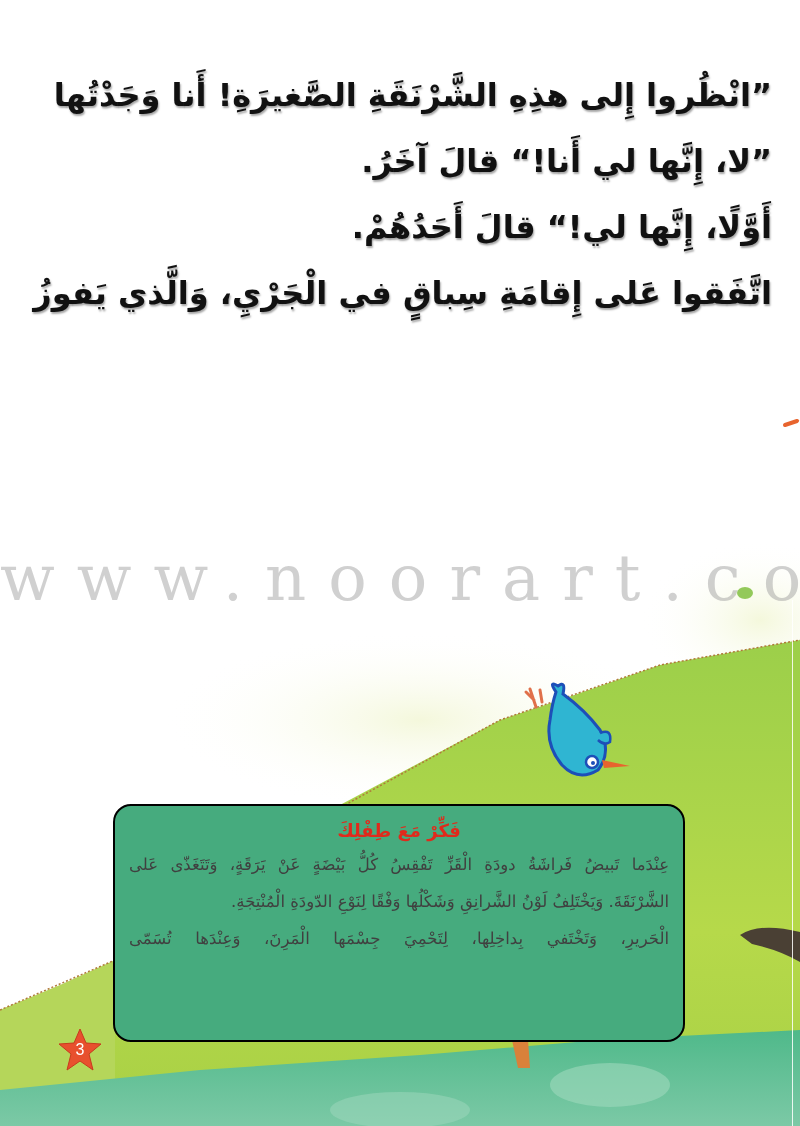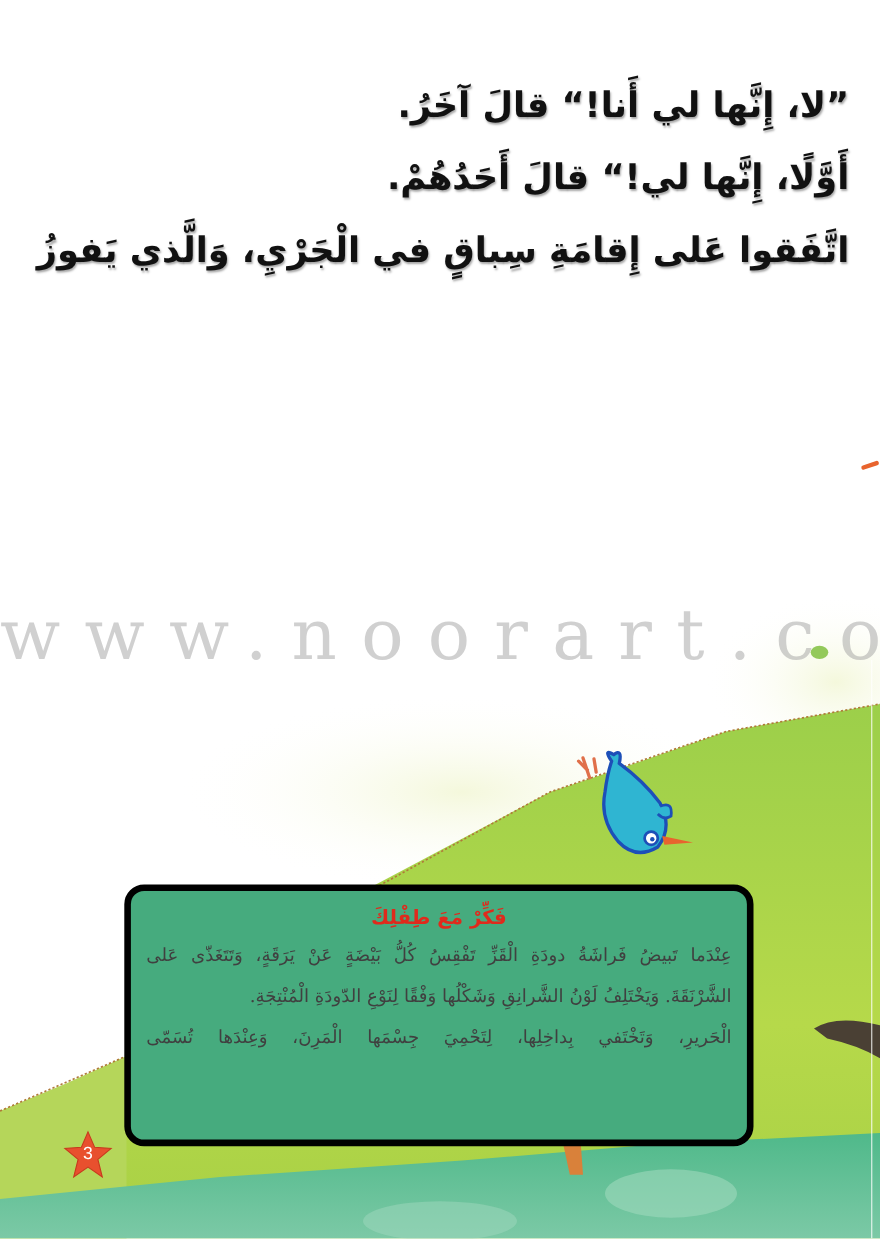--- a/index.html
+++ b/index.html
@@ -19,21 +19,21 @@
   .story .line { height: 66px; line-height: 66px; white-space: nowrap; }
   .watermark {
     position: absolute; left: 0; top: 548px; width: 800px; height: 60px;
     font-family: "DejaVu Serif", serif; font-size: 64px; line-height: 60px;
     color: rgba(150,150,150,0.45); letter-spacing: 22px; white-space: nowrap;
     font-weight: normal;
   }
   .info-box {
     position: absolute; left: 113px; top: 804px; width: 572px; height: 238px;
     background: #46ab7e; border-radius: 18px;
-    border: 6px solid #000000; box-sizing: border-box;
+    border: 2px solid #000000; box-sizing: border-box;
     direction: rtl; text-align: center; padding: 6px 14px 0 14px;
   }
   .info-title {
     color: #e02a1c; font-weight: bold; font-size: 18px; height: 34px; line-height: 38px;
     font-family: "DejaVu Sans", sans-serif;
   }
   .info-line {
     color: #404040; font-size: 16.5px; height: 37px; line-height: 37px;
     text-align: justify; text-align-last: justify; white-space: nowrap;
     font-family: "DejaVu Serif", serif;
@@ -93,20 +93,21 @@
     <path d="M536 707 l-6 -18 M534 700 l-8 -8 M542 702 l-2 -12" stroke="#e0704a" stroke-width="3" fill="none" stroke-linecap="round"></path>
     <path d="M556 692 Q548 680 558 686 Q566 680 563 694 Q585 710 600 730 Q612 752 598 770 Q578 782 562 765 Q545 745 550 720 Q552 704 556 692 Z" fill="#2fb5d2" stroke="#1d4fb8" stroke-width="3"></path>
     <circle cx="592" cy="762" r="6" fill="#fff" stroke="#1d4fb8" stroke-width="2.5"></circle>
     <circle cx="593" cy="763" r="2" fill="#1d4fb8"></circle>
     <path d="M602 760 L630 766 L604 768 Z" fill="#e8642e"></path>
     <path d="M600 733 Q612 728 610 742 Q604 746 598 740" fill="#2fb5d2" stroke="#1d4fb8" stroke-width="2.5"></path>
   </g>
 </svg>
 
 <div class="story">
+  <div class="line">”انْظُروا إِلى هذِهِ الشَّرْنَقَةِ الصَّغيرَةِ! أَنا وَجَدْتُها</div>
   <div class="line">”لا، إِنَّها لي أَنا!“ قالَ آخَرُ.</div>
   <div class="line">أَوَّلًا، إِنَّها لي!“ قالَ أَحَدُهُمْ.</div>
   <div class="line">اتَّفَقوا عَلى إِقامَةِ سِباقٍ في الْجَرْيِ، وَالَّذي يَفوزُ</div>
 </div>
 
 <div class="watermark">www.noorart.com</div>
 
 <div class="info-box">
   <div class="info-title">فَكِّرْ مَعَ طِفْلِكَ</div>
   <div class="info-line">عِنْدَما تَبيضُ فَراشَةُ دودَةِ الْقَزِّ تَفْقِسُ كُلُّ بَيْضَةٍ عَنْ يَرَقَةٍ، وَتَتَغَذّى عَلى</div>

